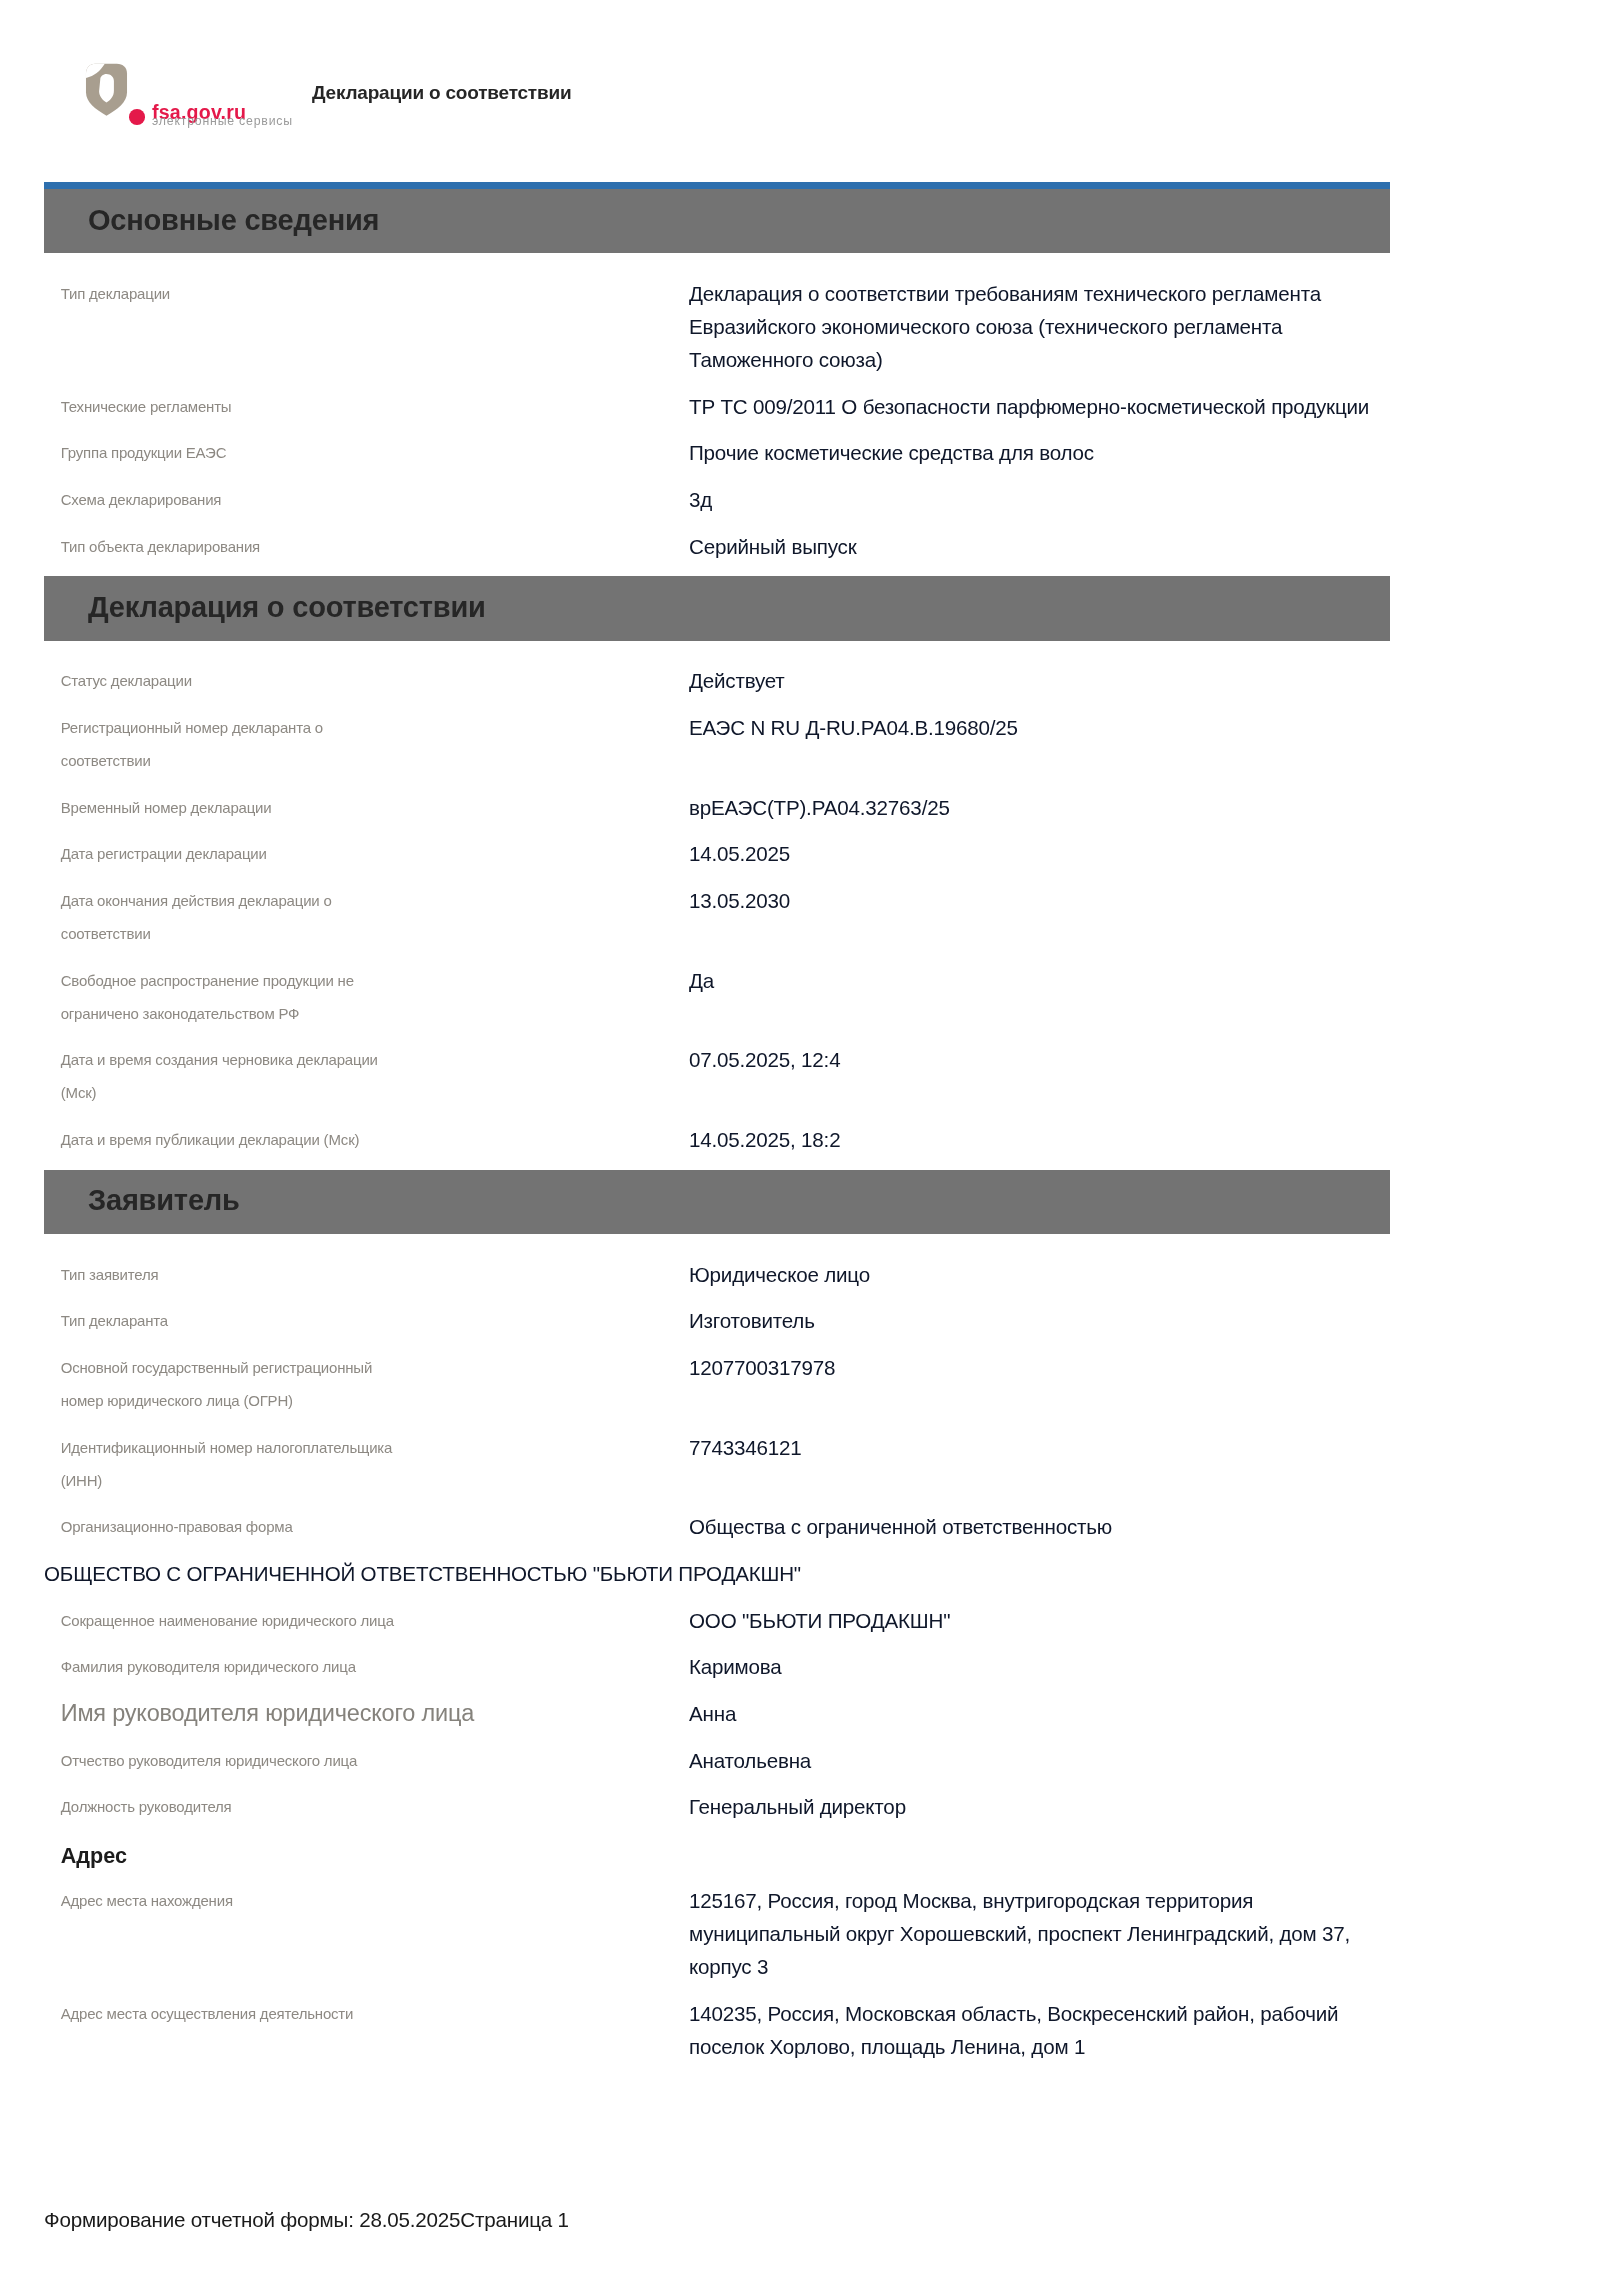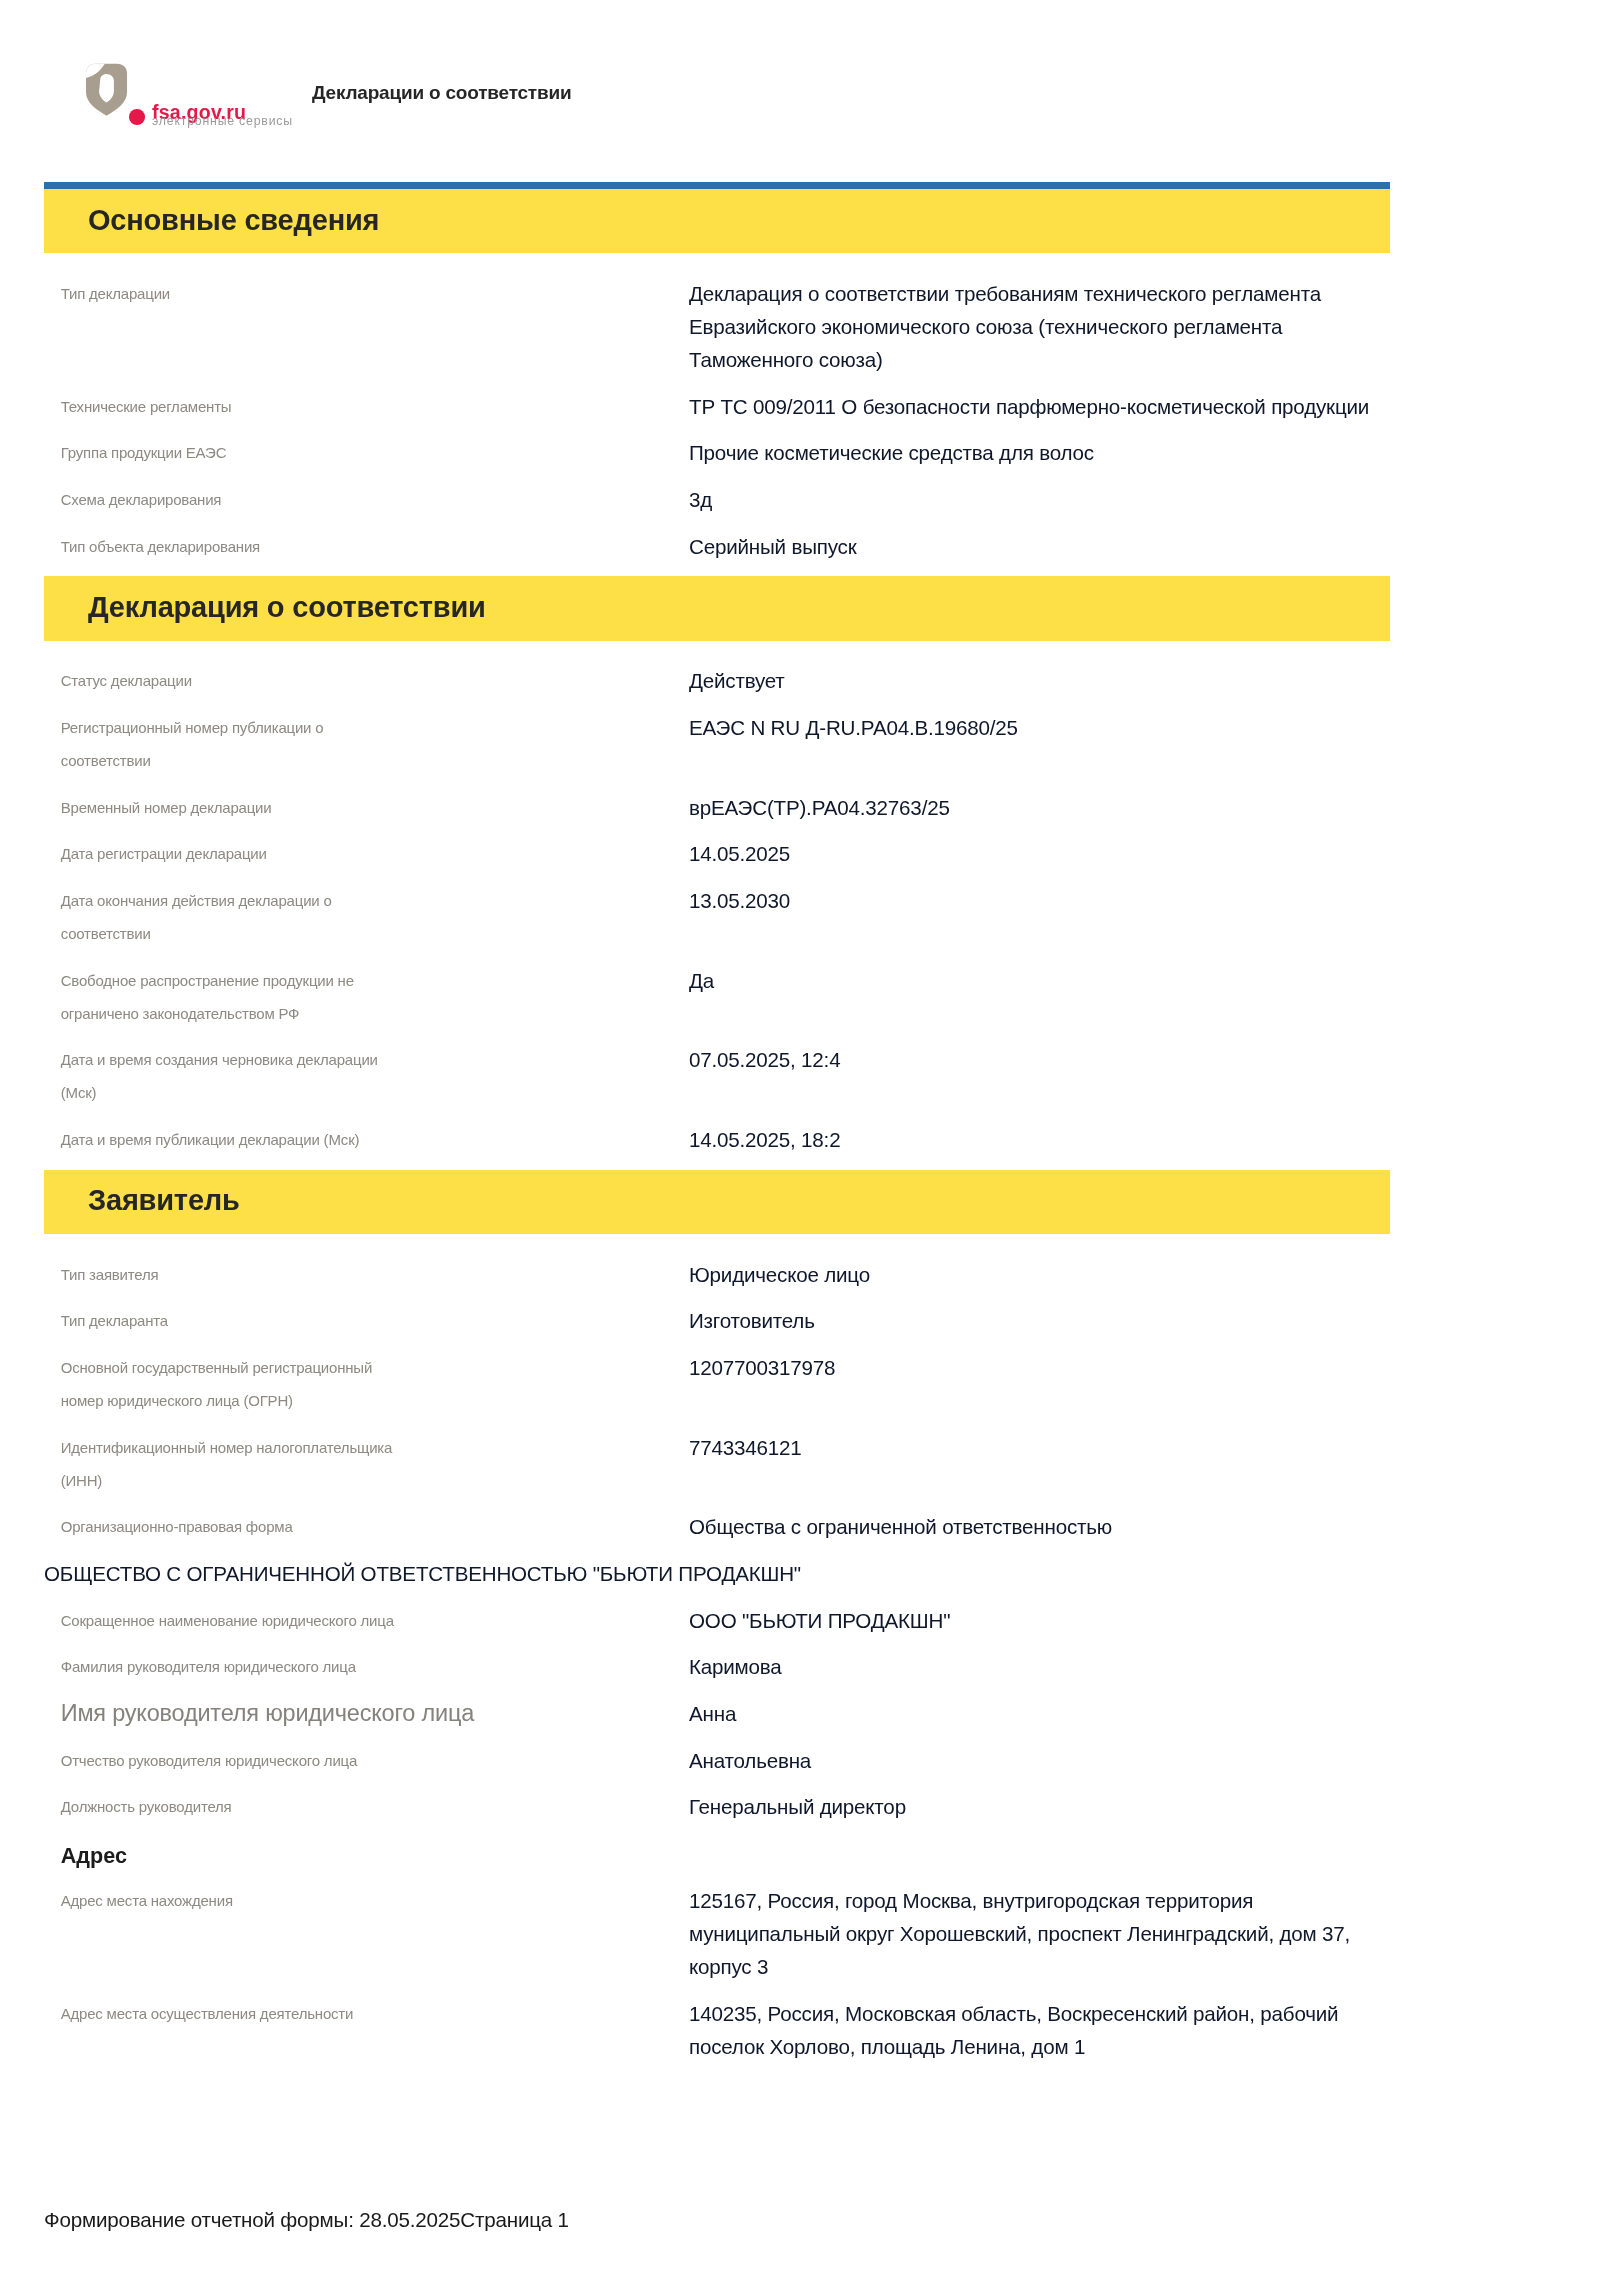--- a/index.html
+++ b/index.html
@@ -12,21 +12,21 @@
   .logo-dot { position:absolute; left:129px; top:109px; width:15.7px; height:15.7px; border-radius:50%; background:#e4194a; }
   .logo-domain { position:absolute; left:152px; top:101px; font-size:19.6px; font-weight:bold; color:#e4194a; letter-spacing:0.2px; }
   .logo-tagline { position:absolute; left:152px; top:114px; font-size:12.3px; color:#9b9b9b; letter-spacing:0.8px; }
   .doc-title { position:absolute; left:312px; top:82px; margin:0; font-size:19px; font-weight:bold; color:#262626; letter-spacing:-0.2px; }
 
   
   .content { position:absolute; top:182px; left:44px; right:58px; }
 
   .section { margin-bottom:13.7px; }
   .section-header {
-    background:#fde047;
+    background:#737373;
     padding:12.7px 0 14.7px 44px;
     font-size:29px; line-height:37px;
     font-weight:bold; color:#262626;
     letter-spacing:-0.2px;
   }
   .section-header.accent-top { border-top:7.8px solid #2d6fae; }
   .section-body { padding-top:23.5px; }
 
   .row { display:flex; align-items:flex-start; margin-bottom:13.7px; }
   .label {
@@ -108,21 +108,21 @@
     <div class="section-header">
       <span class="section-title">Декларация о соответствии</span>
     </div>
     <div class="section-body">
   <div class="row">
     <div class="label">Статус декларации</div>
     <div class="value">Действует</div>
   </div>
 
   <div class="row">
-    <div class="label">Регистрационный номер публикации о
+    <div class="label">Регистрационный номер декларанта о
 соответствии</div>
     <div class="value">ЕАЭС N RU Д-RU.РА04.В.19680/25</div>
   </div>
 
   <div class="row">
     <div class="label">Временный номер декларации</div>
     <div class="value">врЕАЭС(ТР).РА04.32763/25</div>
   </div>
 
   <div class="row">

